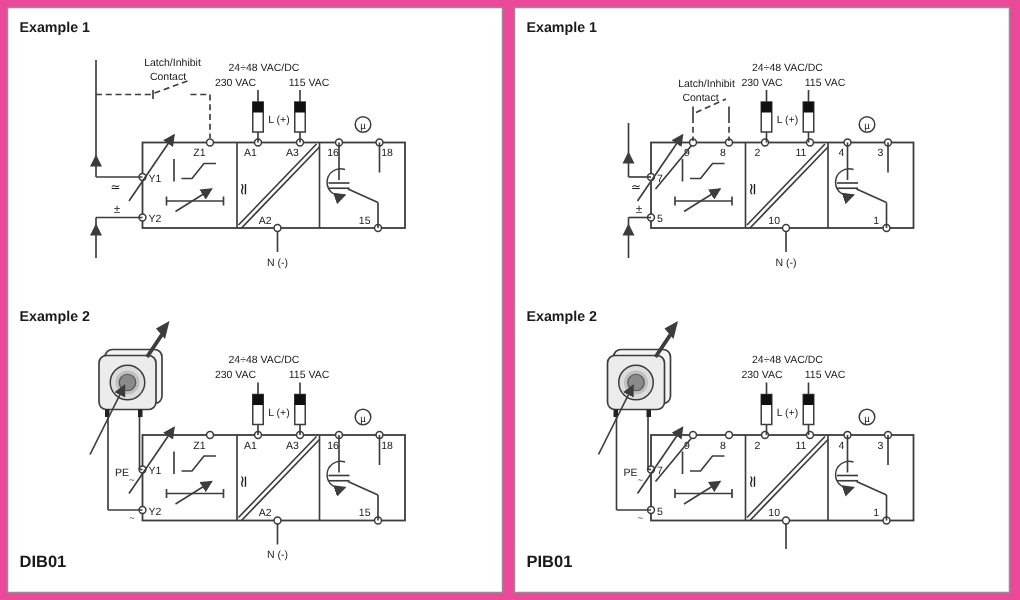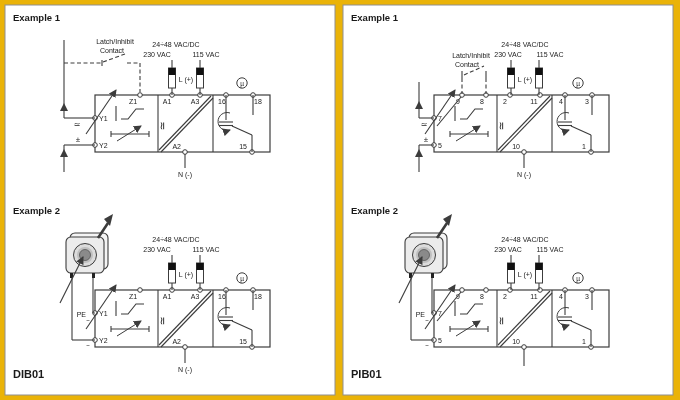--- a/index.html
+++ b/index.html
@@ -1,16 +1,16 @@
 <!DOCTYPE html>
 <html><head>
 <meta charset="utf-8">
 <style>
   html,body{margin:0;padding:0;background:#ffffff;}
-  .stage{position:relative;width:680px;height:400px;background:#eab308;overflow:hidden;
+  .stage{position:relative;width:680px;height:400px;background:#ec4899;overflow:hidden;
          font-family:"Liberation Sans", sans-serif;}
   svg{position:absolute;left:0;top:0;}
   svg text{font-family:"Liberation Sans", sans-serif;}
 </style>
 </head>
 <body>
 
 <div class="stage">
   <svg id="cv" viewBox="0 0 680 400" width="680" height="400">
     <defs>

